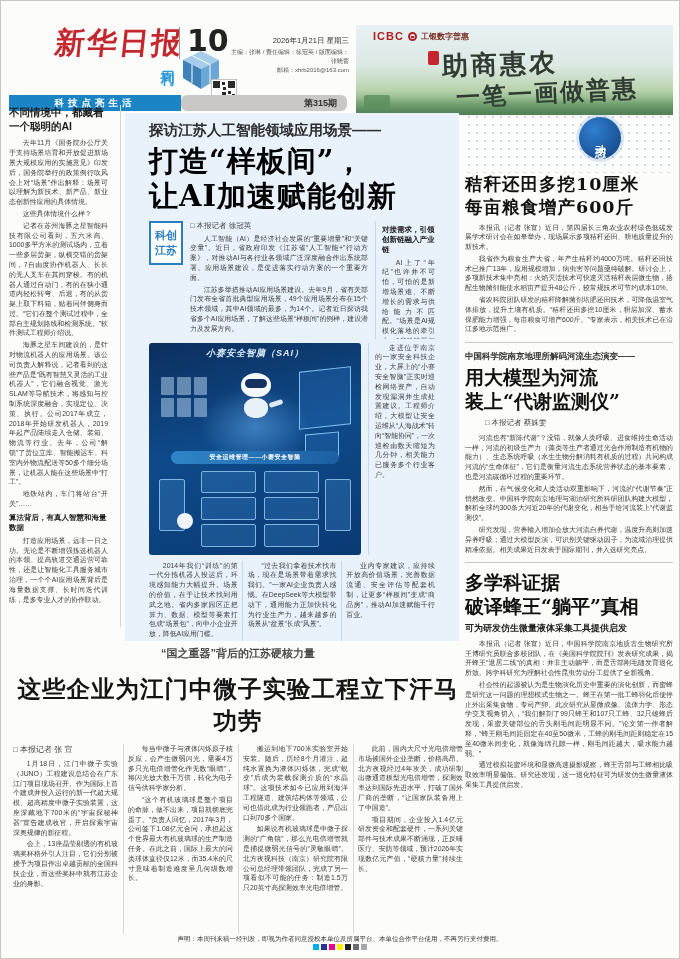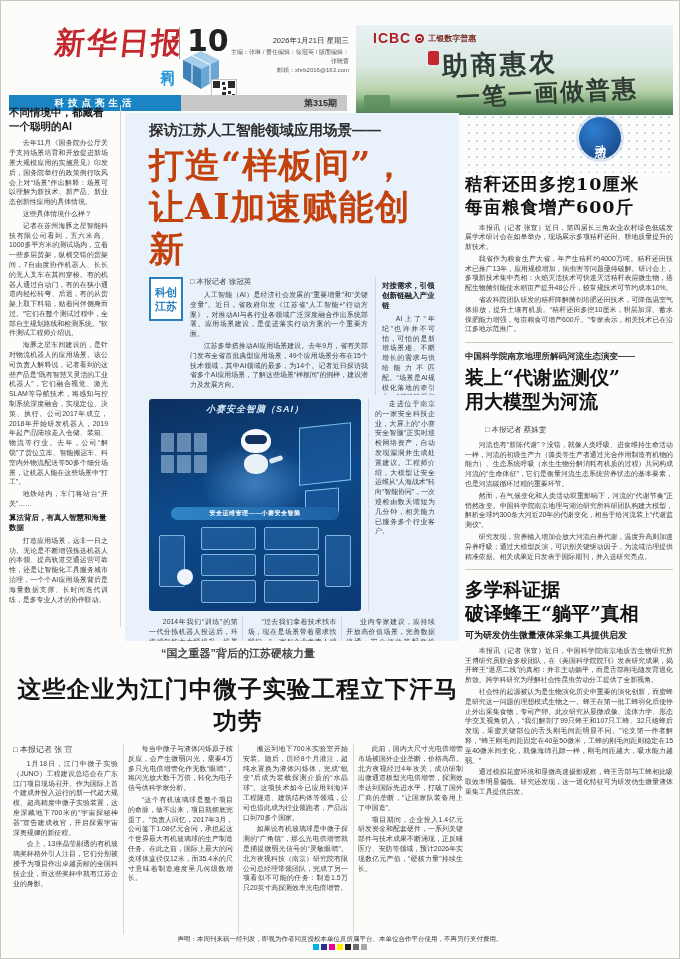--- a/index.html
+++ b/index.html
@@ -12,44 +12,44 @@
   .mast-divider { position:absolute; left:178px; top:26px; width:1px; height:32px; background:#999; }
   .page-number { position:absolute; left:186px; top:22px; font-size:30px; font-weight:bold; color:#222; font-family:"DejaVu Sans",sans-serif; }
   .dateblock { position:absolute; left:230px; top:35px; width:118px; text-align:right; color:#555; }
   .dateblock .d1 { font-size:7.5px; color:#333; margin-bottom:2px; }
   .dateblock .d2, .dateblock .d3 { font-size:6px; line-height:1.5; }
   .section-title { position:absolute; left:50px; top:48px; font-size:42px; font-weight:bold; color:#2d9bd8; letter-spacing:10px; }
   .section-sub { position:absolute; left:158px; top:58px; writing-mode:vertical-rl; font-size:14px; font-weight:bold; color:#2d9bd8; letter-spacing:2px; }
   .cube { position:absolute; left:178px; top:46px; }
   .qr { position:absolute; left:210px; top:78px; }
   .slogan-bar { position:absolute; left:8px; top:94px; width:172px; height:16px; background:#1b84c4; color:#fff; font-size:9.5px; font-weight:bold; letter-spacing:4px; display:flex; align-items:center; justify-content:center; }
-  .issue-bar { position:absolute; left:180px; top:94px; width:166px; height:16px; background:#c9c8c6; color:#333; font-size:9px; font-weight:bold; display:flex; align-items:center; justify-content:flex-end; padding-right:10px; }
+  .issue-bar { position:absolute; left:180px; top:94px; width:166px; height:16px; background:#c9c8c6; color:#333; font-size:9px; font-weight:bold; display:flex; align-items:center; justify-content:flex-end; padding-right:10px;border-radius:6px; }
 
   .ad { position:absolute; left:355px; top:24px; width:317px; height:90px; overflow:hidden;
         background:linear-gradient(180deg,#e8f1f4 0%,#dce9e4 45%,#b9d3ad 72%,#7fae7c 88%,#5f9468 100%); }
   .ad-brandrow { position:absolute; left:10px; top:5px; display:flex; align-items:center; gap:4px; }
-  .ad-icbc { font-size:14px; font-weight:bold; color:#b01e23; letter-spacing:1px;padding-left:7px; }
+  .ad-icbc { font-size:11px; font-weight:bold; color:#b01e23; letter-spacing:1px;padding-left:7px; }
   .icbc-logo { width:9px; height:9px; border:2px solid #b01e23; border-radius:50%; display:inline-block; position:relative; }
   .icbc-logo::after{ content:""; position:absolute; left:1px; top:2.5px; width:3px; height:0px; border-top:2px solid #b01e23; }
   .ad-brand { font-size:8px; font-weight:bold; color:#7a2a20;text-align:right; }
   .ad-line1 { position:absolute; left:86px; top:22px; font-family:"DejaVu Serif","Liberation Serif",serif; font-weight:bold; font-size:26px; color:#2f3b33; letter-spacing:3px; transform:rotate(-2deg); }
   .ad-seal { position:absolute; left:72px; top:26px; width:11px; height:14px; background:#c4272e; border-radius:2px; }
   .ad-line2 { position:absolute; left:100px; top:52px; font-family:"DejaVu Serif","Liberation Serif",serif; font-weight:bold; font-size:24px; color:#2f3b33; letter-spacing:2px; transform:rotate(-3deg); }
   .ad-hills { position:absolute; left:0; bottom:0; width:100%; height:18px; background:linear-gradient(180deg,rgba(110,150,100,.0),rgba(70,110,70,.55)); }
   .ad-stamp { position:absolute; left:8px; bottom:6px; width:26px; height:14px; background:#5d8f5d; border-radius:2px; opacity:.8; }
 
   
   .p { font-size:6.9px; line-height:1.42; text-align:justify; text-indent:2em; color:#3c3c3c; margin-bottom:2px; }
   .left-col { position:absolute; left:8px; top:104px; width:112px; height:522px; overflow:hidden; border-right:1px solid #d5d5d2; padding-right:12px; }
   .left-title { font-size:10.5px; font-weight:bold; color:#1c1c1c; line-height:1.35; margin-bottom:5px; }
   .sub-bold { font-size:7.5px; font-weight:bold; color:#1c1c1c; margin:4px 0 3px; }
 
   .feature { position:absolute; left:124px; top:112px; width:334px; height:528px; background:#e9f2fa; padding:8px 24px 6px; overflow:hidden; }
   .feature-kicker { font-size:14.5px; font-weight:bold; color:#2b2b2b; margin-bottom:4px; }
-  .feature-h { font-family:"DejaVu Serif","Liberation Serif",serif; font-weight:bold; font-size:35px; line-height:1.2; color:#c2410c; letter-spacing:1px; }
+  .feature-h { font-family:"DejaVu Serif","Liberation Serif",serif; font-weight:bold; font-size:29px; line-height:1.2; color:#000000; letter-spacing:1px; }
   .feat-rowA { display:flex; gap:7px; margin-top:7px; height:118px; overflow:hidden; }
   .badge { width:34px; height:44px; border:2px solid #2a7fc0; background:#fff; color:#2a7fc0; font-weight:bold; font-size:11px; display:flex; flex-direction:column; align-items:center; justify-content:center; line-height:1.3; flex:none; }
   .lead-col { width:178px; flex:none; }
   .byline { font-size:7.5px; color:#444; margin-bottom:3px; }
   .feat-side { flex:1; border-left:1px solid #c9d8e6; padding-left:6px; }
   .feat-rowB { display:flex; gap:7px; margin-top:4px; height:212px; overflow:hidden; }
   .feat-side2 { flex:1; border-left:1px solid #c9d8e6; padding-left:6px; }
   .feat-rowC { margin-top:6px; height:92px; overflow:hidden; column-count:3; column-gap:10px; column-rule:1px solid #c9d8e6; }
 
   
@@ -74,21 +74,21 @@
 
   
   .right-col { position:absolute; left:464px; top:112px; width:208px; height:824px; overflow:hidden; }
   .dyn-head { position:relative; height:60px; background-image:radial-gradient(#c3d8ec 1px, transparent 1.2px); background-size:8px 8px; }
   .dyn-badge { position:absolute; right:52px; top:4px; width:42px; height:42px; border-radius:50%; background:radial-gradient(circle at 35% 30%,#2f7fd0,#123f7e); color:#fff; font-weight:bold; font-size:11px; display:flex; align-items:center; justify-content:center; writing-mode:vertical-rl; letter-spacing:3px; box-shadow:0 0 0 3px rgba(40,110,190,.15); }
   .r-h1 { font-family:"DejaVu Serif","Liberation Serif",serif; font-weight:bold; font-size:17.5px; line-height:1.3; color:#111; letter-spacing:1px; }
   .r-divider { border:none; border-top:1px solid #c9c9c6; margin:8px 0; }
   .r-kicker { font-size:8.5px; font-weight:bold; color:#333; margin-bottom:3px; }
   .r-h2 { font-family:"DejaVu Serif","Liberation Serif",serif; font-weight:bold; font-size:19px; line-height:1.25; color:#111; }
   .r-subtitle { font-size:9px; font-weight:bold; color:#222; margin:3px 0 4px; }
-  .r-byline { font-size:7.5px; color:#444; margin:11px 0 5px;padding-left:20px; } .mt4{margin-top:4px;}
+  .r-byline { font-size:7.5px; color:#444; margin:4px 0 5px;padding-left:20px; } .mt4{margin-top:4px;}
 
   
   .bottom { position:absolute; left:12px; top:645px; width:450px; height:288px; overflow:hidden; }
   .b-kicker { text-align:center; font-size:11px; font-weight:bold; color:#4a4a4a; margin-bottom:3px; }
   .b-head { text-align:center; font-family:"DejaVu Serif","Liberation Serif",serif; font-weight:bold; font-size:23.5px; color:#141414; letter-spacing:1px; margin-bottom:7px;margin-top:12px; }
   .b-cols { column-count:4; column-gap:10px; column-rule:1px solid #d8d8d4; height:228px; overflow:hidden; }
   .b-byline { font-size:8px; color:#444; margin-bottom:4px; }
 
   
   .declaration { position:absolute; left:0; top:934px; width:100%; text-align:center; font-size:6.5px; color:#3a3a3a; }
@@ -234,22 +234,22 @@
       <div class="mt4"></div>
       <p class="p">本报讯（记者 张宣）近日，第四届长三角农业农村绿色低碳发展学术研讨会在如皋举办，现场展示多项秸秆还田、耕地质量提升的新技术。</p>
       <p class="p">我省作为粮食生产大省，年产生秸秆约4000万吨。秸秆还田技术已推广13年，应用规模增加，病虫害等问题亟待破解。研讨会上，多项新技术集中亮相：火焰灭活技术可快速灭活秸秆表层微生物，搭配生物菌剂能使水稻亩产提升48公斤，较常规技术可节约成本10%。</p>
       <p class="p">省农科院团队研发的秸秆降解菌剂培肥还田技术，可降低温室气体排放，提升土壤有机质。“秸秆还田多挖10厘米，耕层加深、蓄水保肥能力增强，每亩粮食可增产600斤。”专家表示，相关技术已在沿江多地示范推广。</p>
     </div>
 
     <hr class="r-divider">
 
     <div>
       <div class="r-kicker">中国科学院南京地理所解码河流生态演变——</div>
+      <div class="r-h2">用大模型为河流</div>
       <div class="r-h2">装上“代谢监测仪”</div>
-      <div class="r-h2">用大模型为河流</div>
       <div class="r-byline">□ 本报记者 蔡姝雯</div>
       <p class="p">河流也有“新陈代谢”？没错，就像人类呼吸、进食维持生命活动一样，河流的初级生产力（藻类等生产者通过光合作用制造有机物的能力）、生态系统呼吸（水生生物分解消耗有机质的过程）共同构成河流的“生命体征”，它们是衡量河流生态系统营养状态的基本要素，也是河流碳循环过程的重要环节。</p>
       <p class="p">然而，在气候变化和人类活动双重影响下，河流的“代谢节奏”正悄然改变。中国科学院南京地理与湖泊研究所科研团队构建大模型，解析全球约300条大河近20年的代谢变化，相当于给河流装上“代谢监测仪”。</p>
       <p class="p">研究发现，营养输入增加会放大河流自养代谢，温度升高则加速异养呼吸；通过大模型反演，可识别关键驱动因子，为流域治理提供精准依据。相关成果近日发表于国际期刊，并入选研究亮点。</p>
     </div>
 
     <hr class="r-divider">
 
     <div>
       <div class="r-h2">多学科证据</div>

